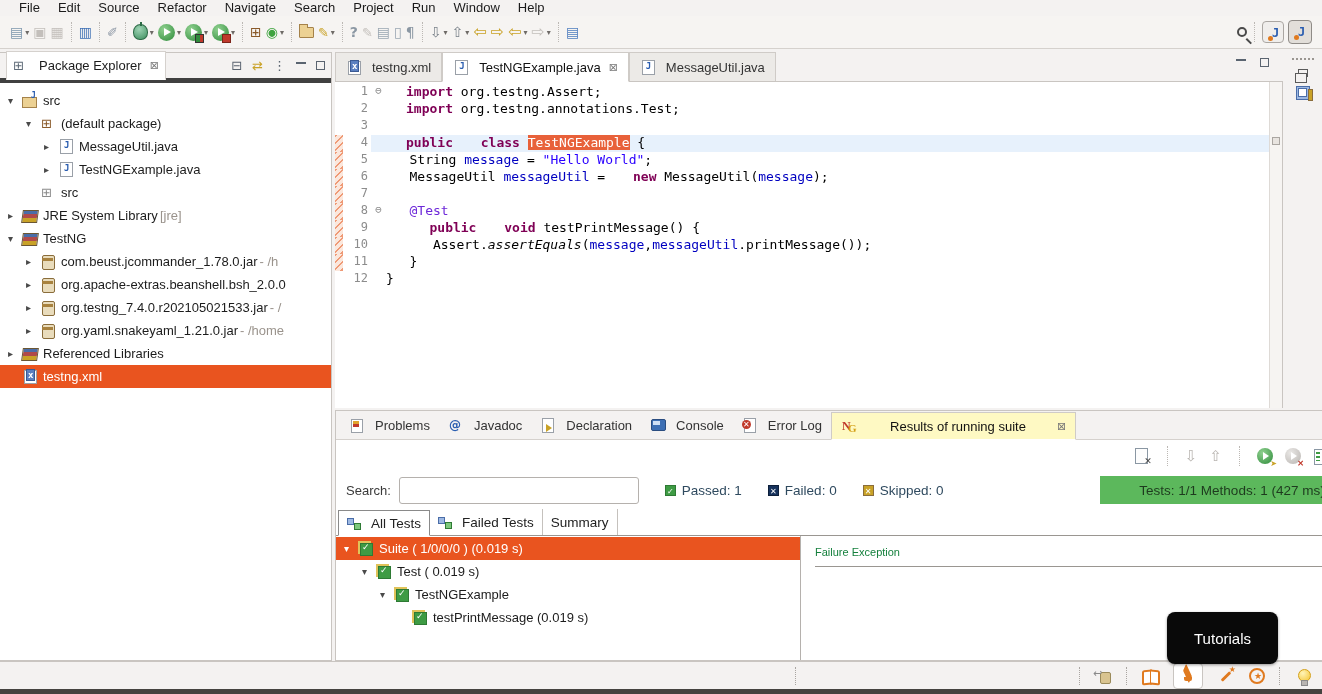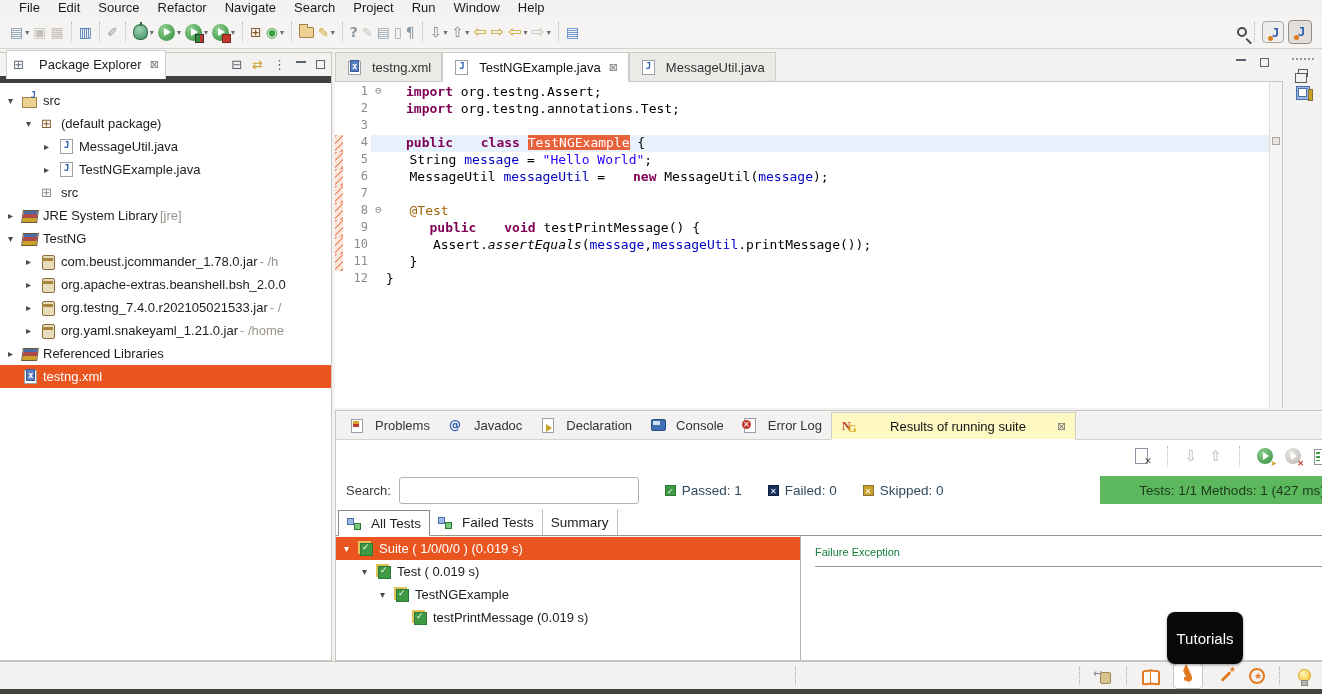--- a/index.html
+++ b/index.html
@@ -42,21 +42,21 @@
   .persp.active { background:#e2ded9; border-color:#8f8b87; }
   .persp::before { content:"J"; position:absolute; left:9px; top:4px; font:bold 12px "DejaVu Sans Mono", monospace; color:#2a5db0; }
   .persp::after  { content:""; position:absolute; left:5px; top:14px; width:5px; height:5px; border-radius:50%; background:#e07a1f; }
   .ic-folder { width:15px; height:11px; background:#ecd193; border:1px solid #a5824a; border-radius:1px; position:relative; }
   .ic-folder::before { content:""; position:absolute; left:-1px; top:-4px; width:7px; height:3px;
                        background:#ecd193; border:1px solid #a5824a; border-bottom:none; }
 
   
   .pkg-panel { position:absolute; left:0; top:52px; width:332px; height:609px;
                background:#fff; border:1px solid #c9c5c1; border-left:none; }
-  .view-head { height:30px; background:#f4f2f1; border-bottom:7px solid #404040;
+  .view-head { height:30px; background:#f4f2f1; border-bottom:5px solid #404040;
                display:flex; align-items:center; padding:0 6px; }
   .view-tab { display:flex; align-items:center; gap:5px; font-size:13px; padding:0 6px; height:29px;
               background:#fff; border:1px solid #d5d1cd; border-bottom:1px solid #fff; }
   .closex { font-size:11px; color:#777; margin-left:3px; font-family:"DejaVu Sans", sans-serif; }
   .view-actions { margin-left:auto; display:flex; align-items:center; gap:10px;
                   font-family:"DejaVu Sans", sans-serif; color:#5a6470; font-size:13px; }
   .mini-dash { width:10px; height:3px; border-bottom:2px solid #5a6470; margin-bottom:6px; }
   .mini-box { width:9px; height:9px; border:1.5px solid #5a6470; }
 
   .trow { display:flex; align-items:center; height:23px; font-size:13px; white-space:nowrap; overflow:hidden; }
@@ -98,21 +98,21 @@
   .annot { width:8px; flex:none; }
   .annot.hatch { background:repeating-linear-gradient(135deg,#ef9a76 0 2px,#fbe7dc 2px 5px); }
   .lnum { width:28px; flex:none; text-align:right; color:#8c8c8c; padding-right:3px; font-size:12px; }
   .fold { width:15px; flex:none; color:#8c8c8c; font-size:11px; text-align:center; }
   .ctext { flex:1; white-space:pre; }
   .code-line.cur .ctext, .code-line.cur .fold { background:#e7f1fc; }
   .c-kw { color:#7f0055; font-weight:bold;margin-left:20px; }
   .c-pl { color:#000; }
   .c-str { color:#2a00ff; }
   .c-fld { color:#0000c0; }
-  .c-ann { color:#a16207;text-align:center; }
+  .c-ann { color:#6d28d9;text-align:center; }
   .c-it { color:#000; font-style:italic; }
   .c-occ { background:#e8613a; color:#fff; }
   .oruler { position:absolute; right:0; top:0; width:13px; height:326px; background:#f6f4f2; border-left:1px solid #dedad6; }
   .oruler .mark { position:absolute; left:2px; top:55px; width:8px; height:8px; background:#e8e4e0; border:1px solid #aaa6a2; }
 
   
   .right-trim { position:absolute; left:1283px; top:52px; width:39px; height:609px; background:#f4f2f1; }
   .trim-stack { margin:6px auto 0; width:30px; display:flex; flex-direction:column; align-items:center; gap:9px; }
   .grip { width:22px; border-top:2px dotted #9a9691; }
   .ic-restore { width:10px; height:8px; border:1.5px solid #5a5a5a; position:relative; background:#f4f2f1; }
@@ -218,21 +218,21 @@
   .si-wand::before { content:""; position:absolute; left:3px; top:7px; width:12px; height:3px; background:#e07a1f; transform:rotate(-45deg); border-radius:1px; }
   .si-wand::after { content:"★"; position:absolute; right:-1px; top:-3px; font-size:8px; color:#e07a1f; }
   .si-star { border:2px solid #e07a1f; border-radius:50%; width:16px; height:16px; }
   .si-star::after { content:"★"; position:absolute; left:3px; top:1px; font-size:9px; color:#e07a1f; }
   .si-bulb::before { content:""; position:absolute; left:4px; top:1px; width:11px; height:11px; border-radius:50%;
         background:radial-gradient(circle at 35% 30%, #fff4b8, #f4c430); border:1px solid #d4a017; }
   .si-bulb::after { content:""; position:absolute; left:7px; top:12px; width:5px; height:4px; background:#b9b5b1; border:1px solid #8a8a8a; }
   .bottom-strip { position:absolute; left:0; top:689px; width:1322px; height:5px; background:#454340; }
 
   
-  .tutorials { position:absolute; left:1167px; top:612px; width:76px; height:52px; background:#090909;
+  .tutorials { position:absolute; left:1167px; top:612px; width:111px; height:52px; background:#090909;
                border-radius:8px; color:#fff; font-size:15px; display:flex; align-items:center;
                justify-content:center; z-index:10; box-shadow:0 1px 3px rgba(0,0,0,.4); }
 </style>
 </head>
 <body>
 
 <div class="app">
 
   <div class="menubar" id="menubar">
       <span class="menu-item">File</span>

